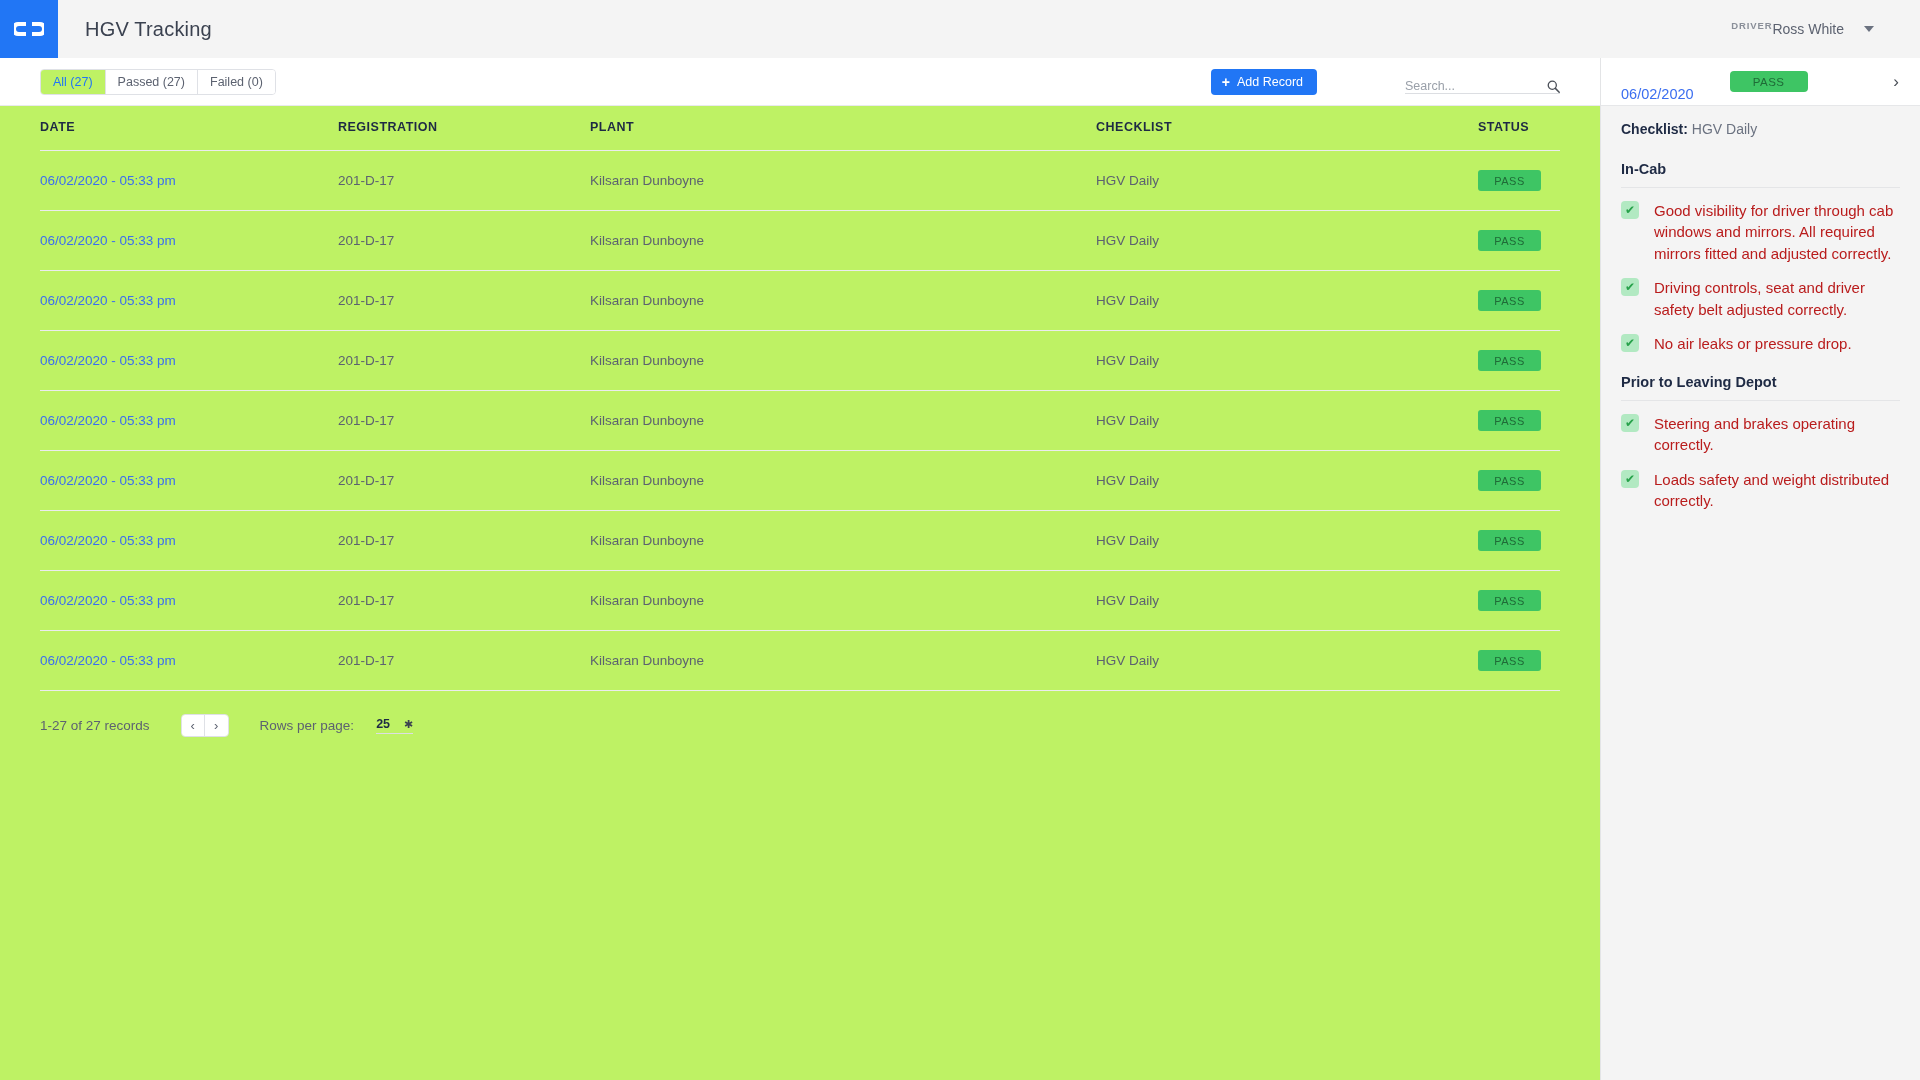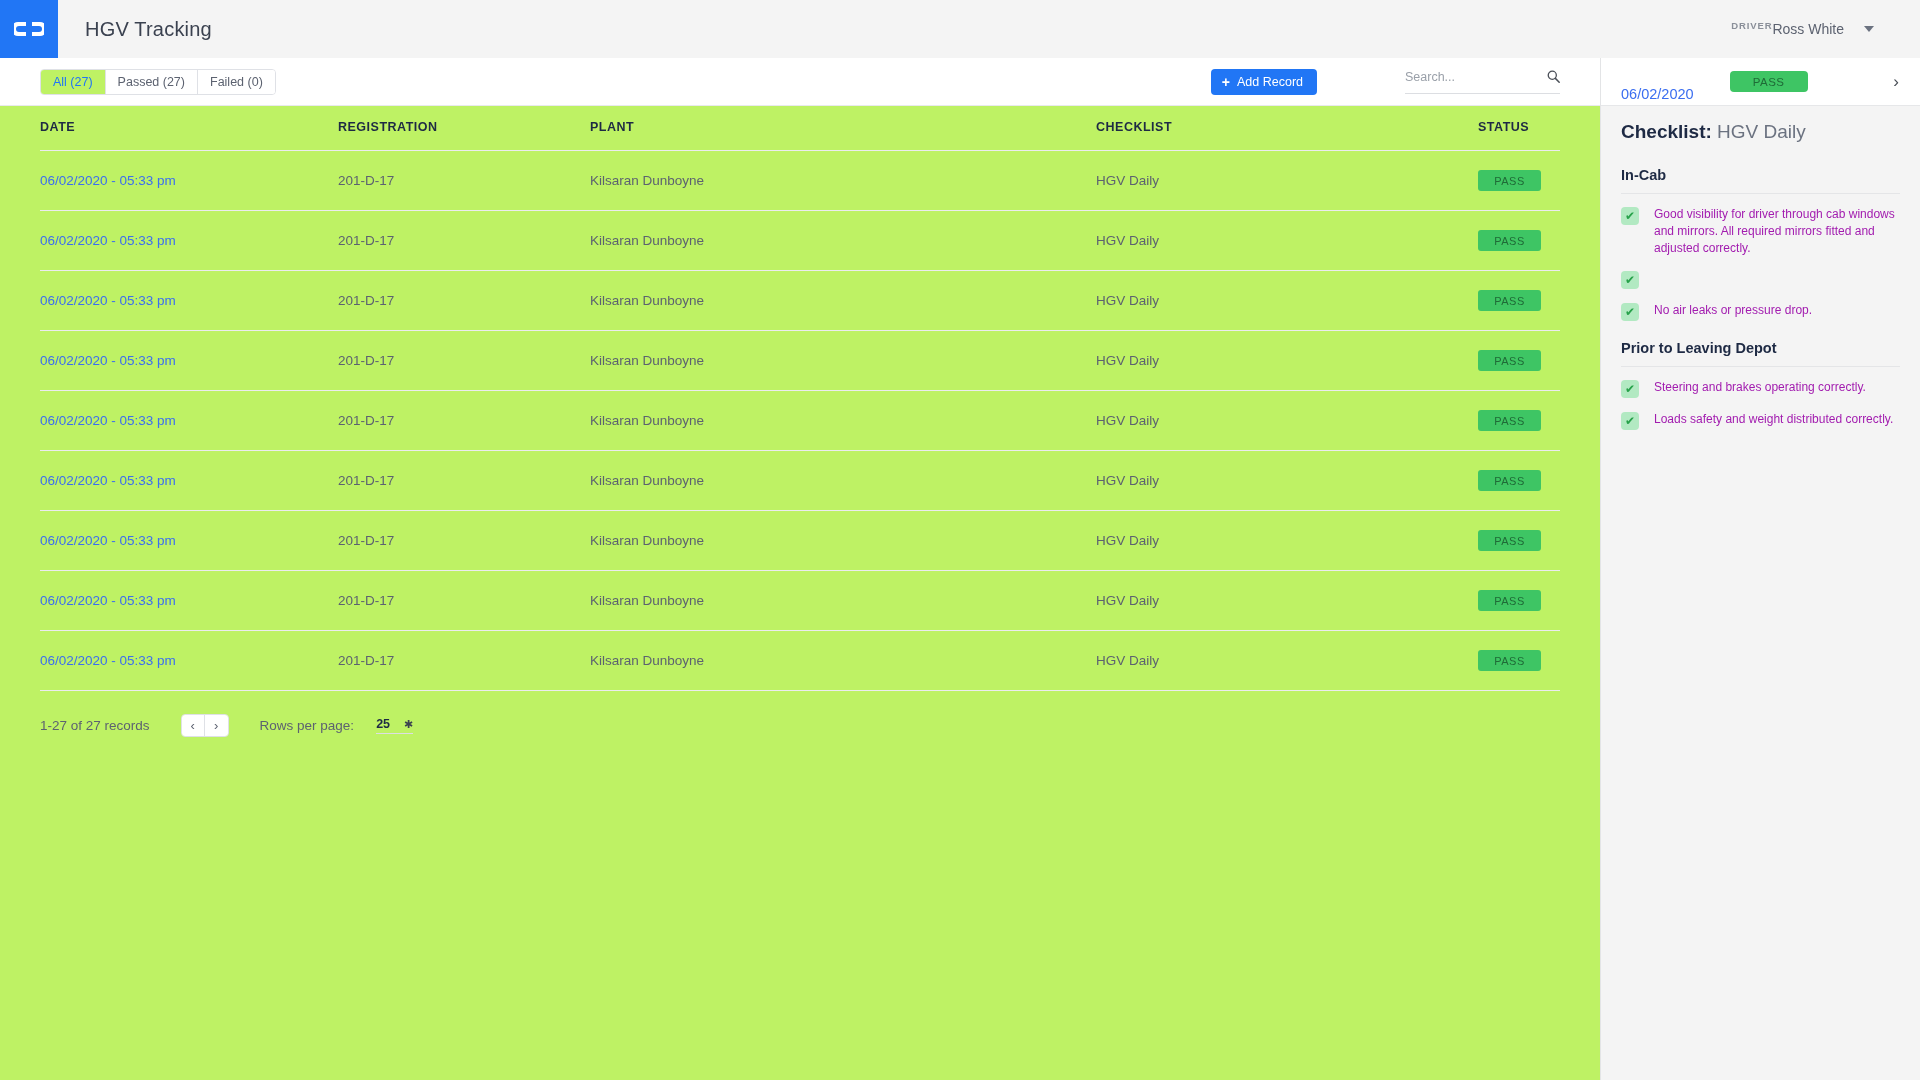--- a/index.html
+++ b/index.html
@@ -80,21 +80,21 @@
     font-family: "Liberation Sans", sans-serif;
     display: flex; align-items: center; gap: 7px;
     cursor: pointer;
   }
   .plus-icon { font-size: 14px; line-height: 1; font-weight: bold; }
 
   .search-wrap {
     margin-left: 88px; margin-right: 40px;
     width: 155px; height: 24px;
     border-bottom: 1px solid #dcdee2;
-    display: flex; align-items: flex-start; justify-content: space-between;
+    display: flex; align-items: flex-end; justify-content: space-between;
   }
   .search-input {
     border: none; outline: none; background: transparent;
     font-size: 12.5px; color: #6b7280; width: 120px;
     font-family: "Liberation Sans", sans-serif;
   }
   .search-input::placeholder { color: #9aa0a9; }
   .search-icon { color: #4a4f57; }
 
   
@@ -186,37 +186,37 @@
     border-radius: 4px; font-size: 11.5px; letter-spacing: .5px;
   }
   .panel-close {
     margin-left: auto; width: 48px; height: 48px;
     display: flex; align-items: center; justify-content: center;
     background: transparent; border: none; cursor: pointer;
     font-size: 17px; color: #4a4f57;
     font-family: "Liberation Sans", sans-serif;
   }
   .panel-body { padding: 15px 20px 0 20px; }
-  .checklist-line { font-size: 19px; color: #6b7280; margin-bottom: 24px; }
+  .checklist-line { font-size: 14px; color: #6b7280; margin-bottom: 24px; }
   .checklist-line b { color: #1e2a44; font-weight: bold; }
   .section-title {
     font-size: 14.5px; font-weight: bold; color: #1e2a44;
     margin-bottom: 10px;
   }
   .section-rule { height: 1px; background: #e4e5e7; margin-bottom: 12px; }
   .check-item { display: flex; margin-bottom: 13px; }
   .check-box {
     flex: 0 0 18px; width: 18px; height: 18px;
     background: #b2e9c2; border-radius: 4px;
     display: flex; align-items: center; justify-content: center;
     color: #27a14a; font-size: 12px; margin-top: 1px;
   }
   .check-text {
     margin-left: 15px;
-    font-size: 12px; color: #a21caf; line-height: 1.43;
+    font-size: 15px; color: #b91c1c; line-height: 1.43;
   }
   .section-block { margin-bottom: 19px; }
 </style>
 </head>
 <body>
 
 <div class="app-header">
   <div class="logo-tile">
     <svg class="logo-glyph" width="30" height="14" viewBox="0 0 30 14">
       <path d="M12 0 H4 A4 4 0 0 0 4 14 H12 V10 H5 A3 3 0 0 1 5 4 H12 Z" fill="#ffffff"></path>
@@ -362,20 +362,21 @@
     <div id="sections-root">
         <div class="section-block">
           <div class="section-title">In-Cab</div>
           <div class="section-rule"></div>
           <div class="check-item">
             <span class="check-box">✔</span>
             <span class="check-text">Good visibility for driver through cab windows and mirrors. All required mirrors fitted and adjusted correctly.</span>
           </div>
           <div class="check-item">
             <span class="check-box">✔</span>
+            <span class="check-text">Driving controls, seat and driver safety belt adjusted correctly.</span>
           </div>
           <div class="check-item">
             <span class="check-box">✔</span>
             <span class="check-text">No air leaks or pressure drop.</span>
           </div>
         </div>
         <div class="section-block">
           <div class="section-title">Prior to Leaving Depot</div>
           <div class="section-rule"></div>
           <div class="check-item">

